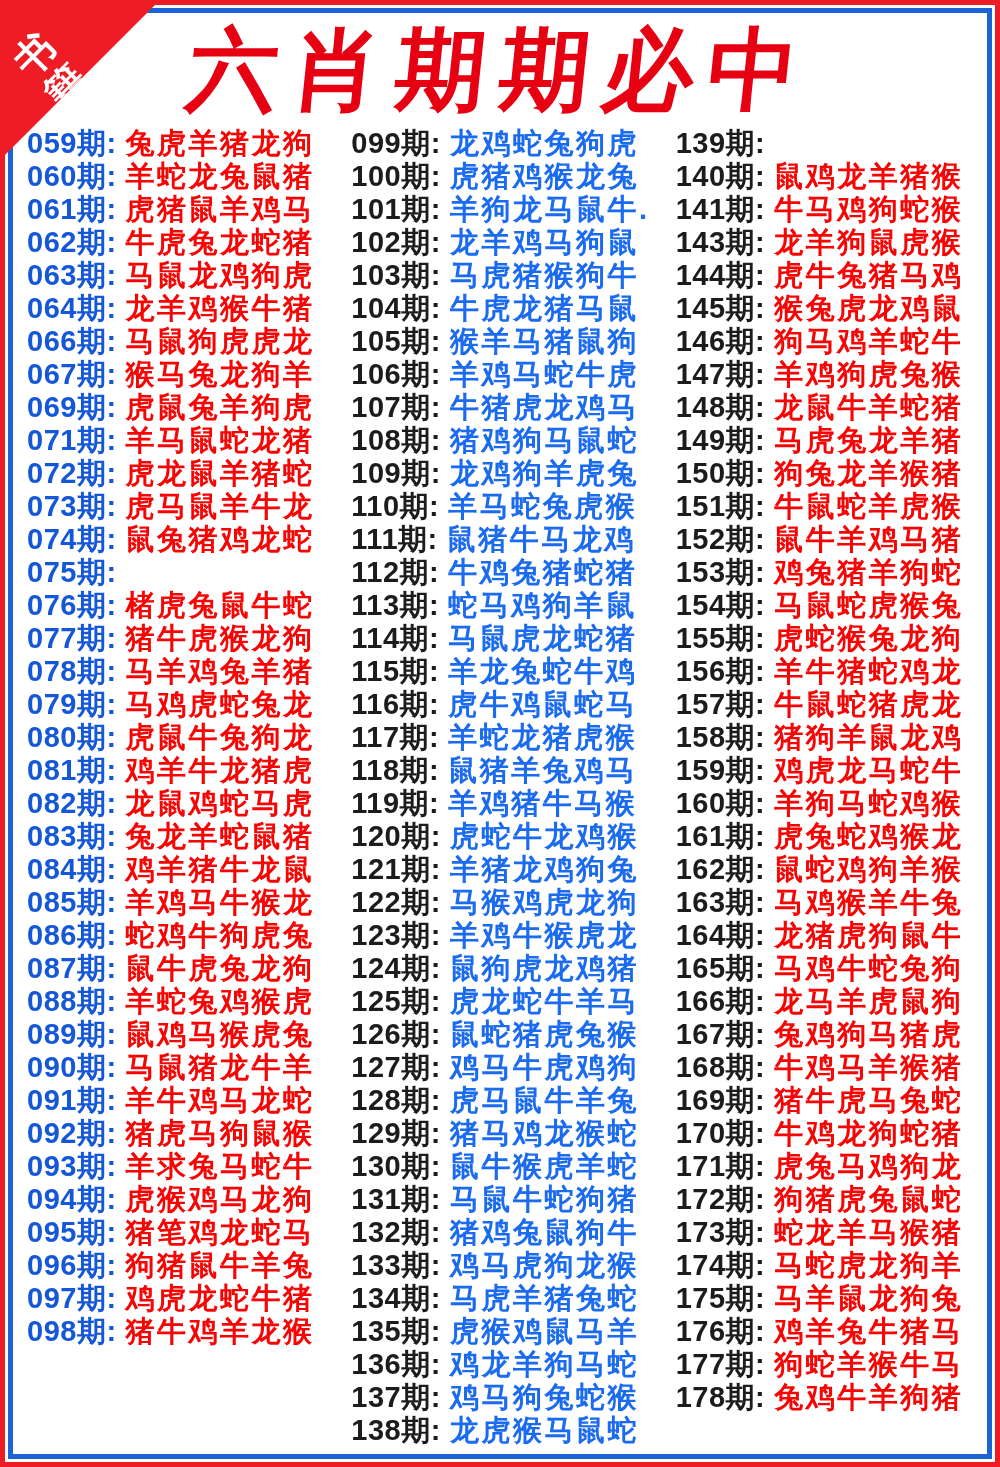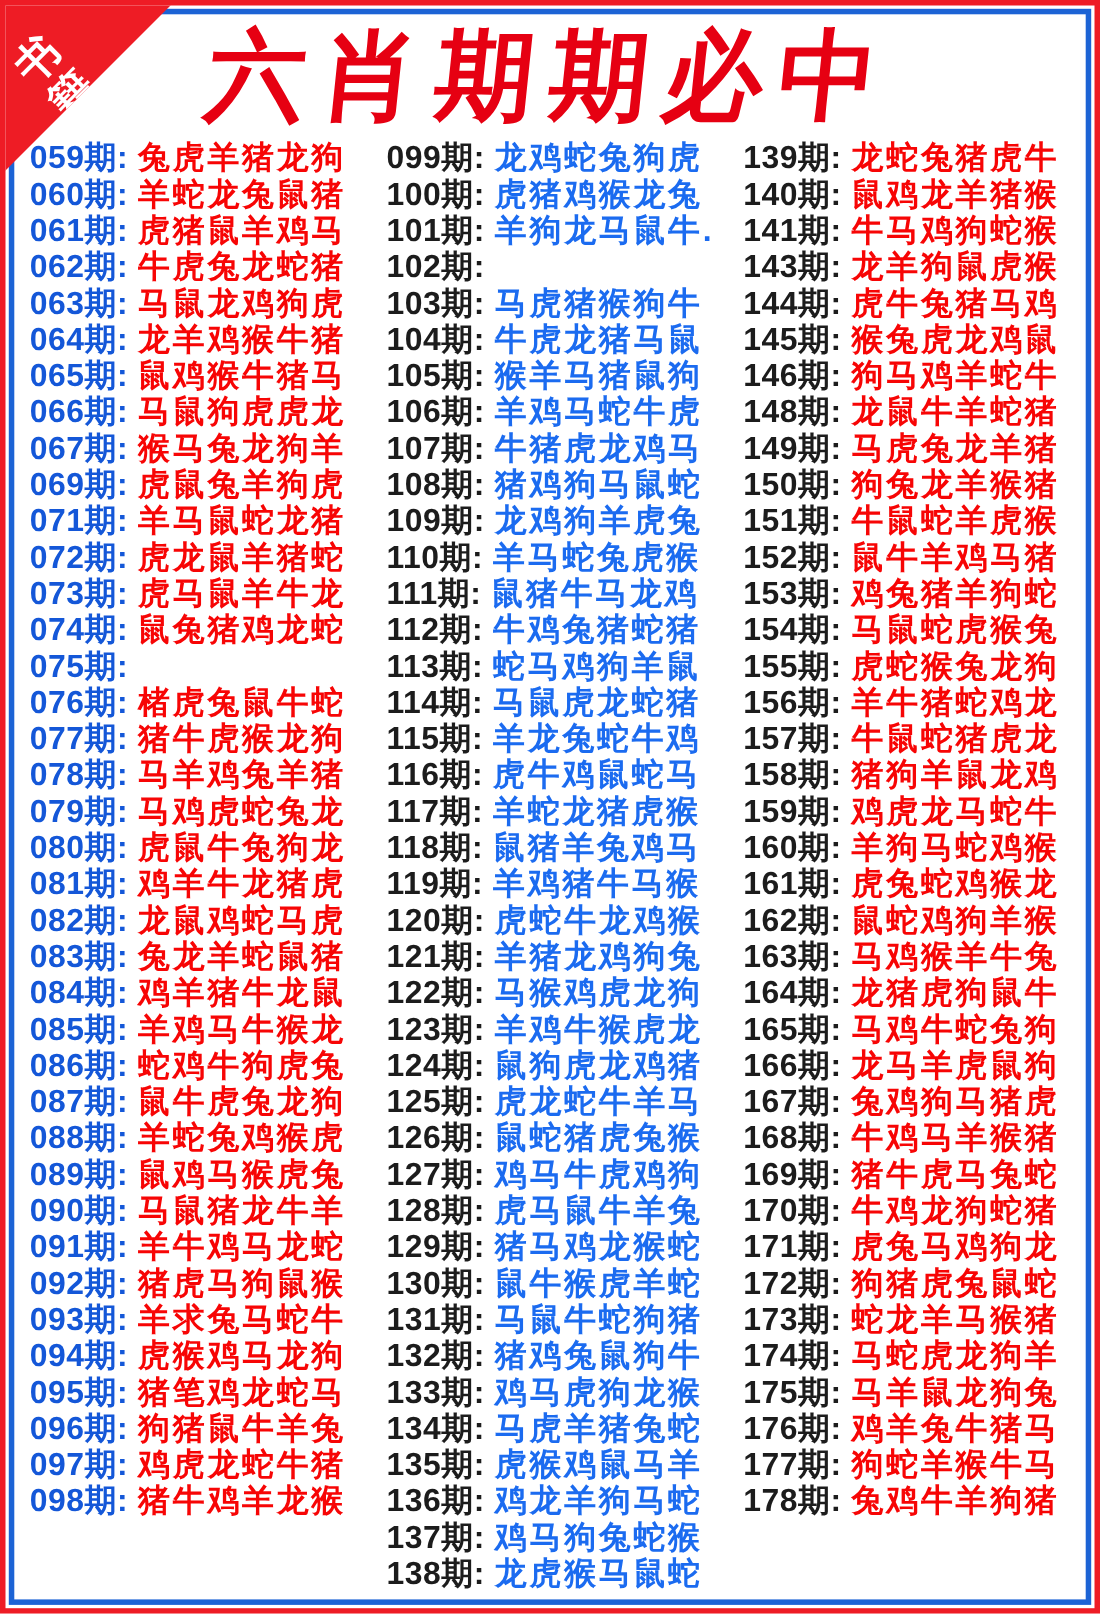--- a/index.html
+++ b/index.html
@@ -97,24 +97,20 @@
           </div>
           <div class="row">
             <span class="num">063期:</span>
             <span class="zodiac">马鼠龙鸡狗虎</span>
           </div>
           <div class="row">
             <span class="num">064期:</span>
             <span class="zodiac">龙羊鸡猴牛猪</span>
           </div>
           <div class="row">
-            <span class="num">065期:</span>
-            <span class="zodiac">鼠鸡猴牛猪马</span>
-          </div>
-          <div class="row">
             <span class="num">066期:</span>
             <span class="zodiac">马鼠狗虎虎龙</span>
           </div>
           <div class="row">
             <span class="num">067期:</span>
             <span class="zodiac">猴马兔龙狗羊</span>
           </div>
           <div class="row">
             <span class="num">069期:</span>
             <span class="zodiac">虎鼠兔羊狗虎</span>
@@ -239,20 +235,21 @@
           <div class="row">
             <span class="num">100期:</span>
             <span class="zodiac">虎猪鸡猴龙兔</span>
           </div>
           <div class="row">
             <span class="num">101期:</span>
             <span class="zodiac">羊狗龙马鼠牛.</span>
           </div>
           <div class="row">
             <span class="num">102期:</span>
+            <span class="zodiac">龙羊鸡马狗鼠</span>
           </div>
           <div class="row">
             <span class="num">103期:</span>
             <span class="zodiac">马虎猪猴狗牛</span>
           </div>
           <div class="row">
             <span class="num">104期:</span>
             <span class="zodiac">牛虎龙猪马鼠</span>
           </div>
           <div class="row">
@@ -388,21 +385,20 @@
             <span class="zodiac">鸡马狗兔蛇猴</span>
           </div>
           <div class="row">
             <span class="num">138期:</span>
             <span class="zodiac">龙虎猴马鼠蛇</span>
           </div>
         </div>
       <div class="col" style="--label-color: #1c1c1c; --text-color: #f70505;">
           <div class="row">
             <span class="num">139期:</span>
-            <span class="zodiac">龙蛇兔猪虎牛</span>
           </div>
           <div class="row">
             <span class="num">140期:</span>
             <span class="zodiac">鼠鸡龙羊猪猴</span>
           </div>
           <div class="row">
             <span class="num">141期:</span>
             <span class="zodiac">牛马鸡狗蛇猴</span>
           </div>
           <div class="row">
@@ -413,20 +409,24 @@
             <span class="num">144期:</span>
             <span class="zodiac">虎牛兔猪马鸡</span>
           </div>
           <div class="row">
             <span class="num">145期:</span>
             <span class="zodiac">猴兔虎龙鸡鼠</span>
           </div>
           <div class="row">
             <span class="num">146期:</span>
             <span class="zodiac">狗马鸡羊蛇牛</span>
+          </div>
+          <div class="row">
+            <span class="num">147期:</span>
+            <span class="zodiac">羊鸡狗虎兔猴</span>
           </div>
           <div class="row">
             <span class="num">148期:</span>
             <span class="zodiac">龙鼠牛羊蛇猪</span>
           </div>
           <div class="row">
             <span class="num">149期:</span>
             <span class="zodiac">马虎兔龙羊猪</span>
           </div>
           <div class="row">

